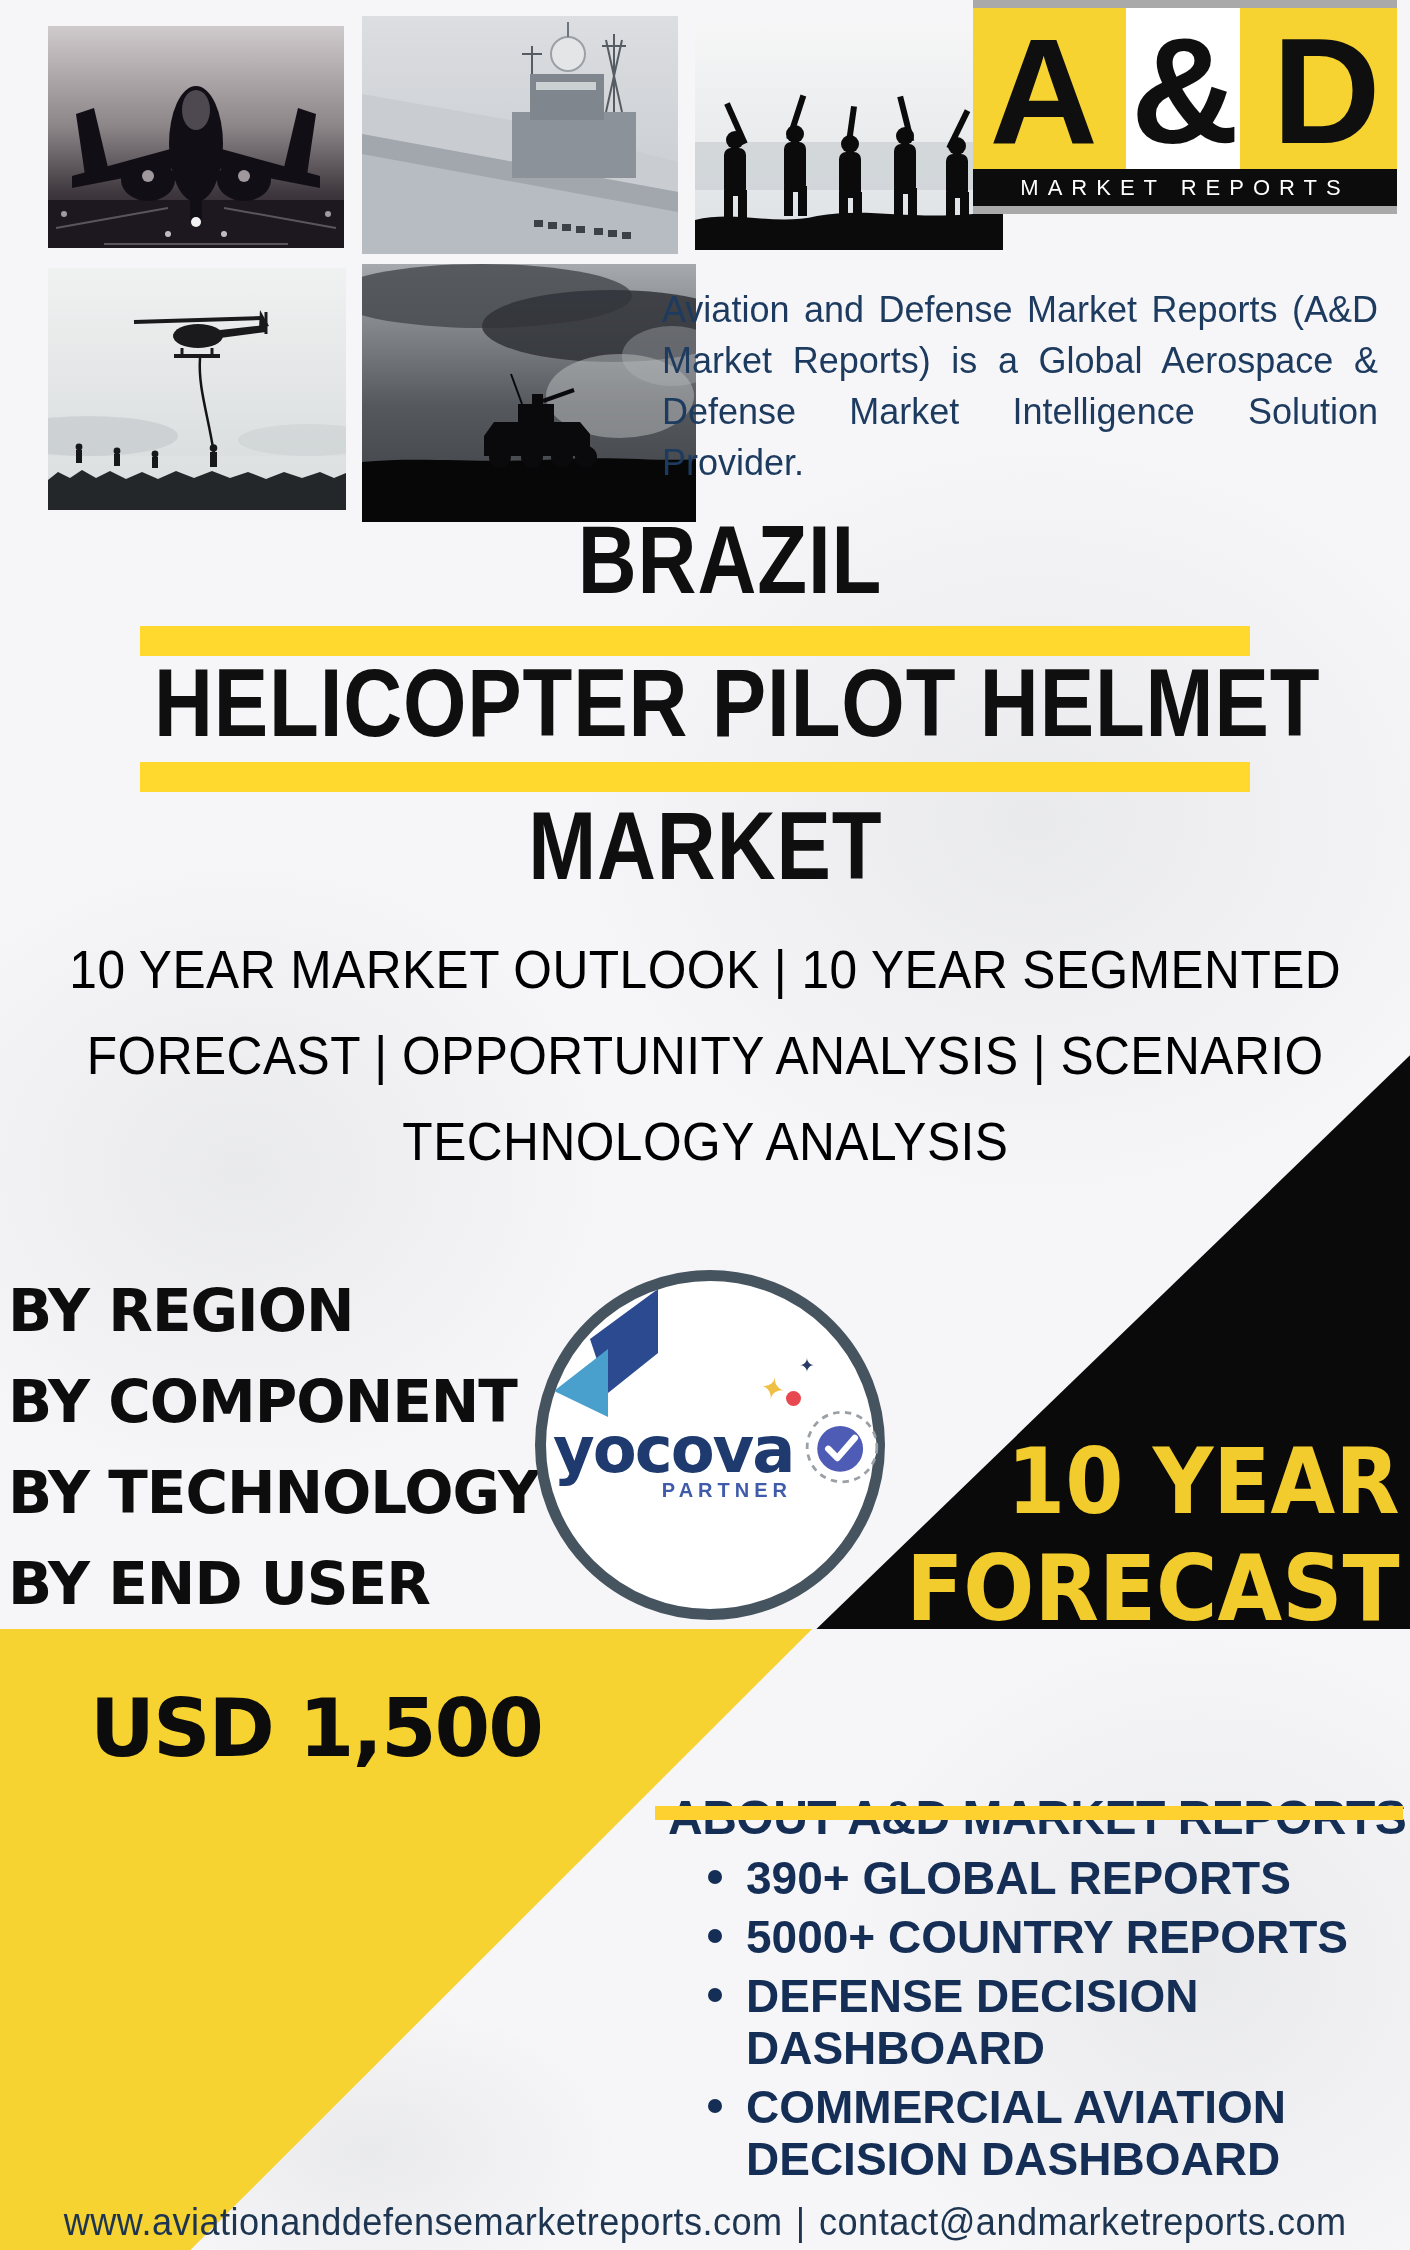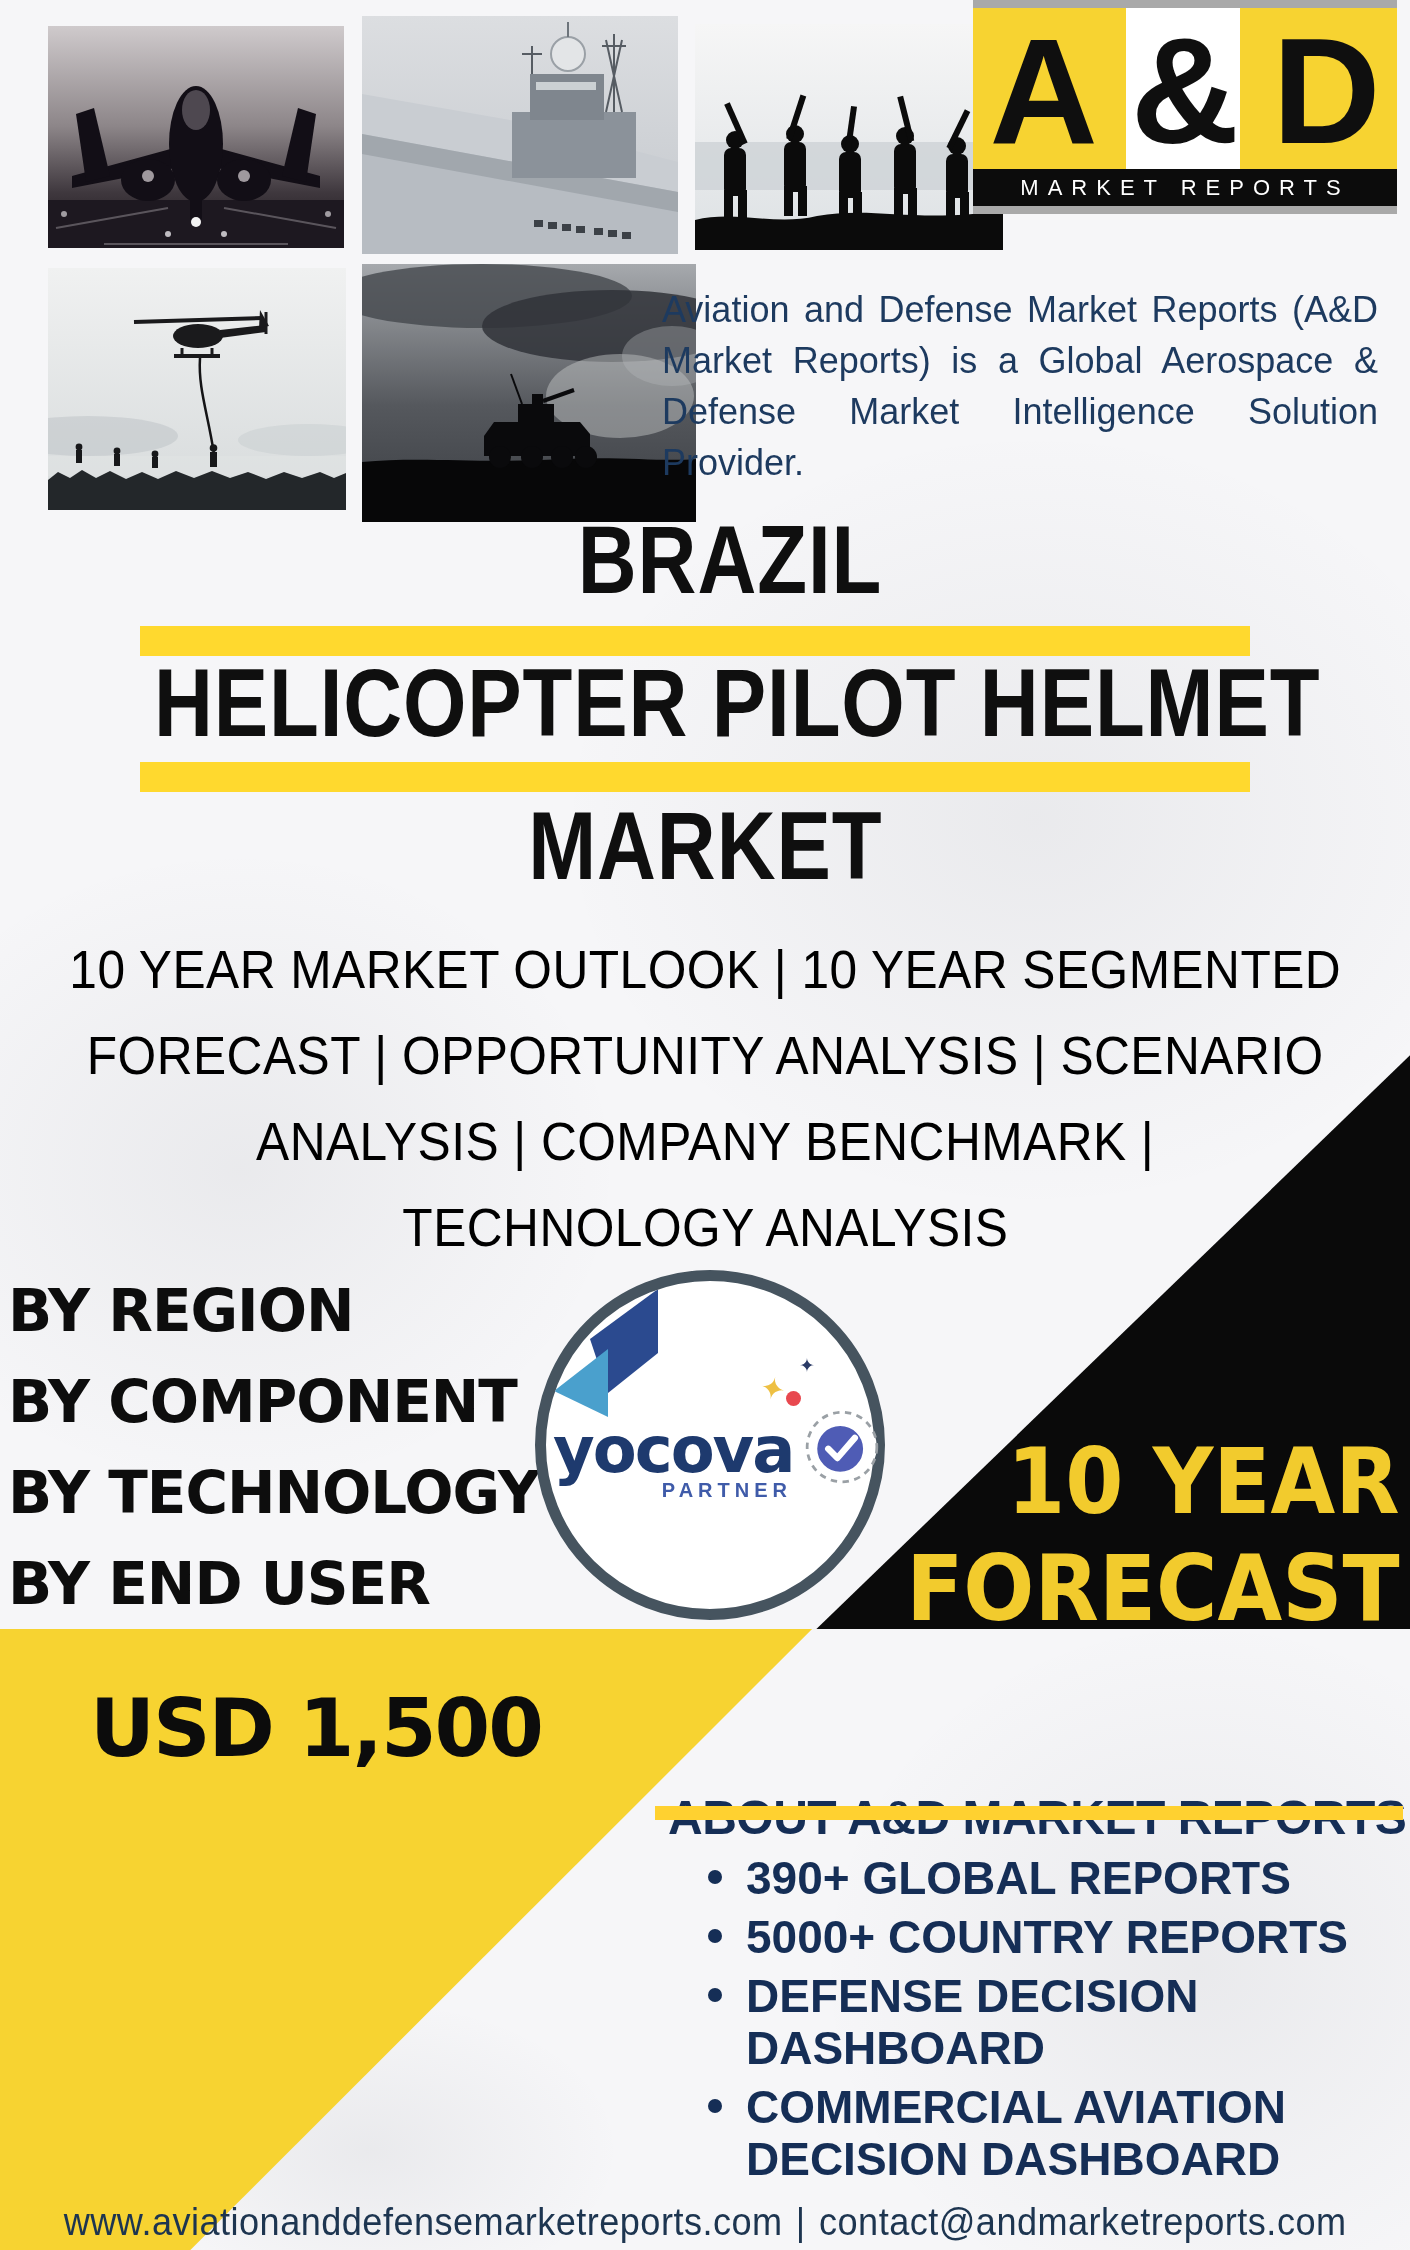--- a/index.html
+++ b/index.html
@@ -340,21 +340,20 @@
     <span class="cond">HELICOPTER PILOT HELMET</span>
   </div>
   <div class="bar bar-2"></div>
   <div class="headline headline-3">
     <span class="cond">MARKET</span>
   </div>
 
   <div class="subtitle">
     <div class="subtitle-line"><span class="cond-light">10 YEAR MARKET OUTLOOK | 10 YEAR SEGMENTED</span></div>
     <div class="subtitle-line"><span class="cond-light">FORECAST | OPPORTUNITY ANALYSIS | SCENARIO</span></div>
-    <div class="subtitle-line"><span class="cond-light">ANALYSIS | COMPANY BENCHMARK |</span></div>
     <div class="subtitle-line"><span class="cond-light">TECHNOLOGY ANALYSIS</span></div>
   </div>
 
   <div class="segments">
     <div class="segment-item">BY REGION</div>
     <div class="segment-item">BY COMPONENT</div>
     <div class="segment-item">BY TECHNOLOGY</div>
     <div class="segment-item">BY END USER</div>
   </div>
 

